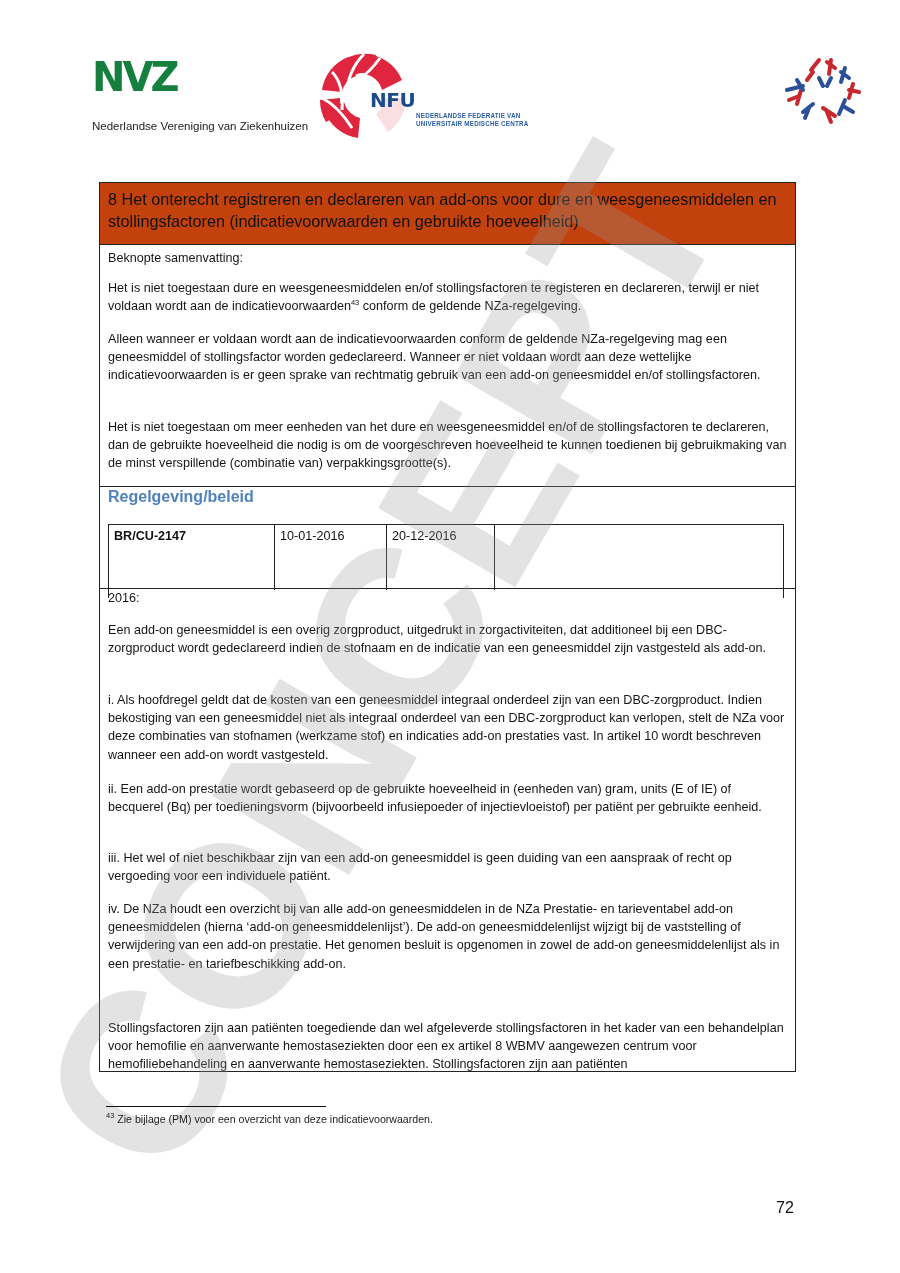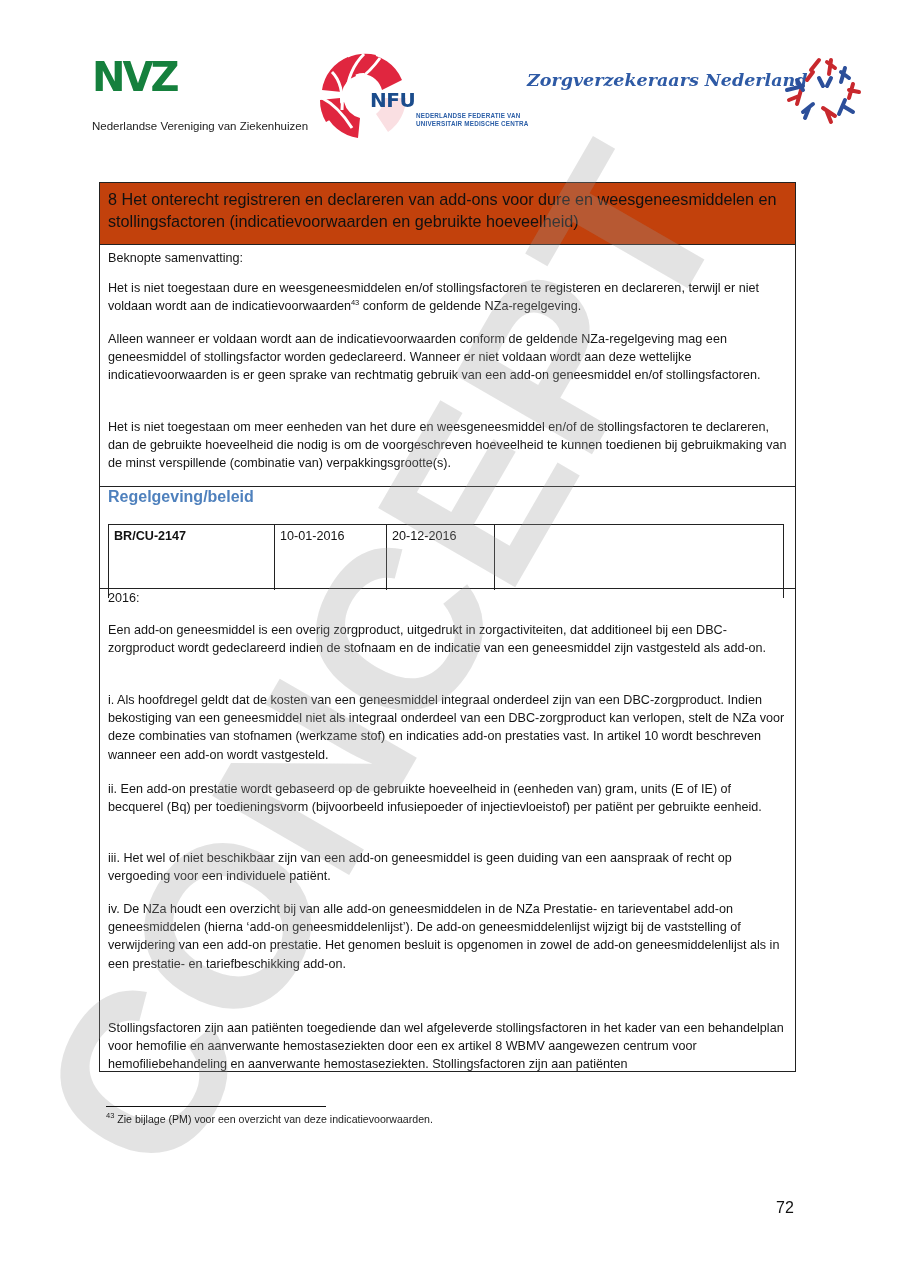--- a/index.html
+++ b/index.html
@@ -66,21 +66,20 @@
         <path d="M62 8 Q52 22 40 30"></path>
       </g>
     </svg>
     <div class="nfu-text">NFU</div>
     <div class="nfu-sub">
       <div>NEDERLANDSE FEDERATIE VAN</div>
       <div>UNIVERSITAIR MEDISCHE CENTRA</div>
     </div>
   </div>
 
-  <div class="zn">Zorgverzekeraars Nederland</div>
   <svg class="zn-logo" width="80" height="70" viewBox="0 0 80 70">
     <g stroke-width="4" stroke-linecap="round" fill="none">
       <path d="M28 14 L36 4 M30 16 L24 24" stroke="#c8282d"></path>
       <path d="M44 6 L52 12 M48 4 L46 18" stroke="#c8282d"></path>
       <path d="M58 16 L66 22 M62 12 L58 26" stroke="#2c4f9a"></path>
       <path d="M66 34 L76 36 M70 28 L66 42" stroke="#c8282d"></path>
       <path d="M60 50 L70 56 M62 44 L56 58" stroke="#2c4f9a"></path>
       <path d="M44 56 L48 66 M40 52 L52 60" stroke="#c8282d"></path>
       <path d="M26 52 L22 62 M30 48 L20 56" stroke="#2c4f9a"></path>
       <path d="M16 40 L6 44 M18 34 L14 48" stroke="#c8282d"></path>

